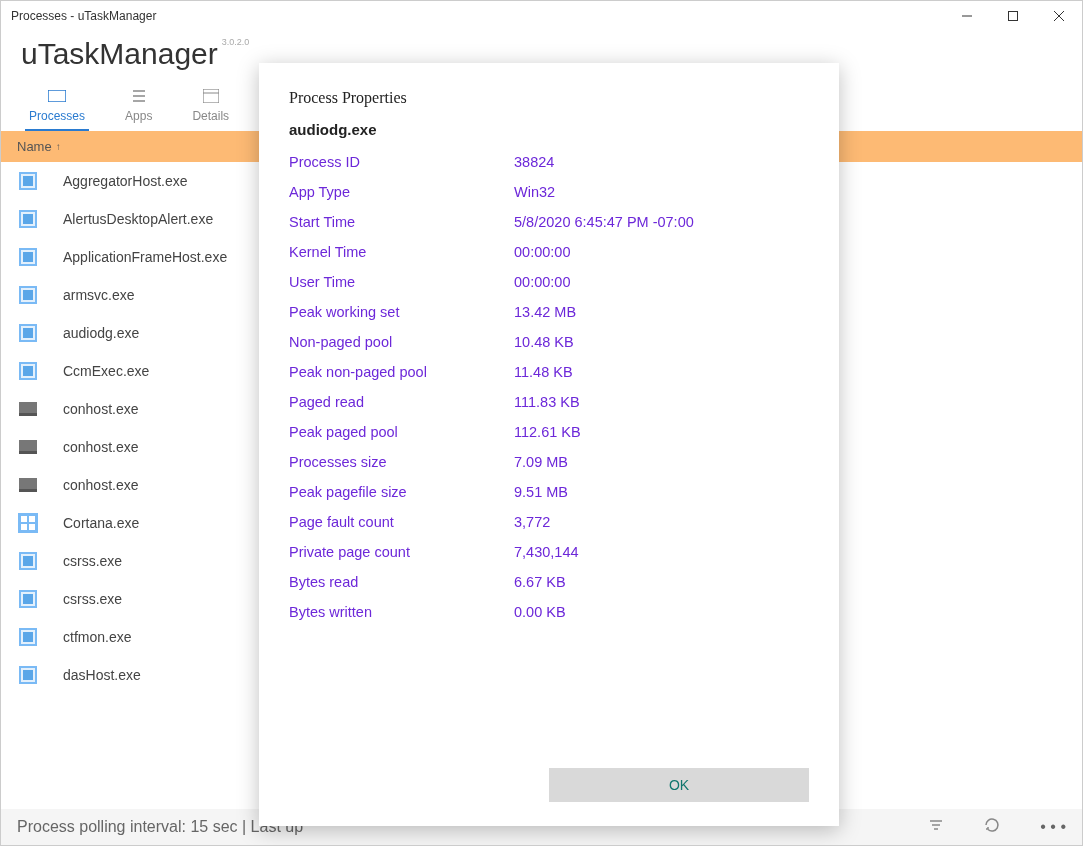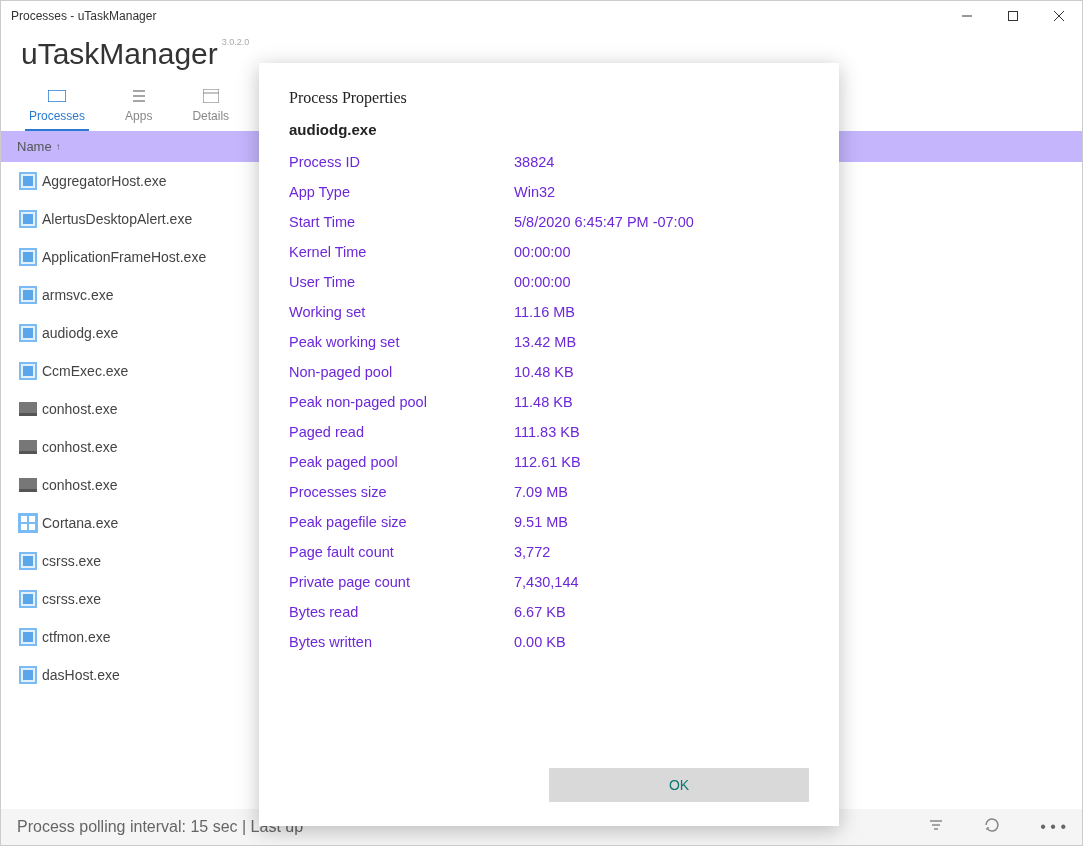--- a/index.html
+++ b/index.html
@@ -13,25 +13,25 @@
 .header { padding: 6px 20px 0; }
 .appname { font-size: 30px; font-weight: 400; color: #333; position: relative; }
 .appname .ver { font-size: 9px; color: #aaa; vertical-align: top; margin-left: 4px; }
 
 .tabs { display: flex; gap: 40px; margin-top: 18px; padding-left: 8px; text-align: right; }
 .tab { display: flex; flex-direction: column; align-items: center; font-size: 12px; color: #888; padding-bottom: 8px; position: relative; }
 .tab.active { color: #2a7bd0; }
 .tab.active::after { content: ""; position: absolute; bottom: 0; left: -4px; right: -4px; height: 2px; background: #2a7bd0; }
 .tab .icon { width: 18px; height: 14px; margin-bottom: 6px; display: flex; align-items: center; justify-content: center; }
 
-.colhead { background: #c4b5fd; padding: 8px 16px; font-size: 13px; color: #555; display: flex; align-items: center; }
+.colhead { background: #fdba74; padding: 8px 16px; font-size: 13px; color: #555; display: flex; align-items: center; }
 .colhead .sort { margin-left: 4px; font-size: 10px; }
 
 .list { }
-.row { display: flex; align-items: center; padding: 8px 16px; font-size: 14px; color: #444; gap: 3px; }
+.row { display: flex; align-items: center; padding: 8px 16px; font-size: 14px; color: #444; gap: 24px; }
 .row .ic { width: 22px; height: 22px; display: flex; align-items: center; justify-content: center; }
 .ic-sq { width: 18px; height: 18px; border: 2px solid #7abaf5; background: #e3f0fc; display: flex; align-items: center; justify-content: center; }
 .ic-sq .inner { width: 10px; height: 10px; background: #5aa6e8; }
 .ic-dk { width: 18px; height: 14px; background: #777; position: relative; }
 .ic-dk::after { content:""; position:absolute; bottom:0; left:0; right:0; height:3px; background:#555; }
 .ic-win { width: 20px; height: 20px; background: #7abaf5; display: grid; grid-template-columns: 1fr 1fr; grid-template-rows: 1fr 1fr; gap: 2px; padding: 3px; }
 .ic-win div { background: #fff; }
 
 .statusbar { position: absolute; bottom: 0; left: 0; right: 0; background: #f5f5f5; padding: 8px 16px; font-size: 16px; color: #666; display: flex; align-items: center; }
 .statusbar .r { margin-left: auto; display: flex; gap: 40px; align-items: center; }
@@ -255,24 +255,20 @@
     </div>
   <div class="prow">
       <div class="plabel">Kernel Time</div>
       <div>00:00:00</div>
     </div>
   <div class="prow">
       <div class="plabel">User Time</div>
       <div>00:00:00</div>
     </div>
   <div class="prow">
-      <div class="plabel">Working set</div>
-      <div>11.16 MB</div>
-    </div>
-  <div class="prow">
       <div class="plabel">Peak working set</div>
       <div>13.42 MB</div>
     </div>
   <div class="prow">
       <div class="plabel">Non-paged pool</div>
       <div>10.48 KB</div>
     </div>
   <div class="prow">
       <div class="plabel">Peak non-paged pool</div>
       <div>11.48 KB</div>

